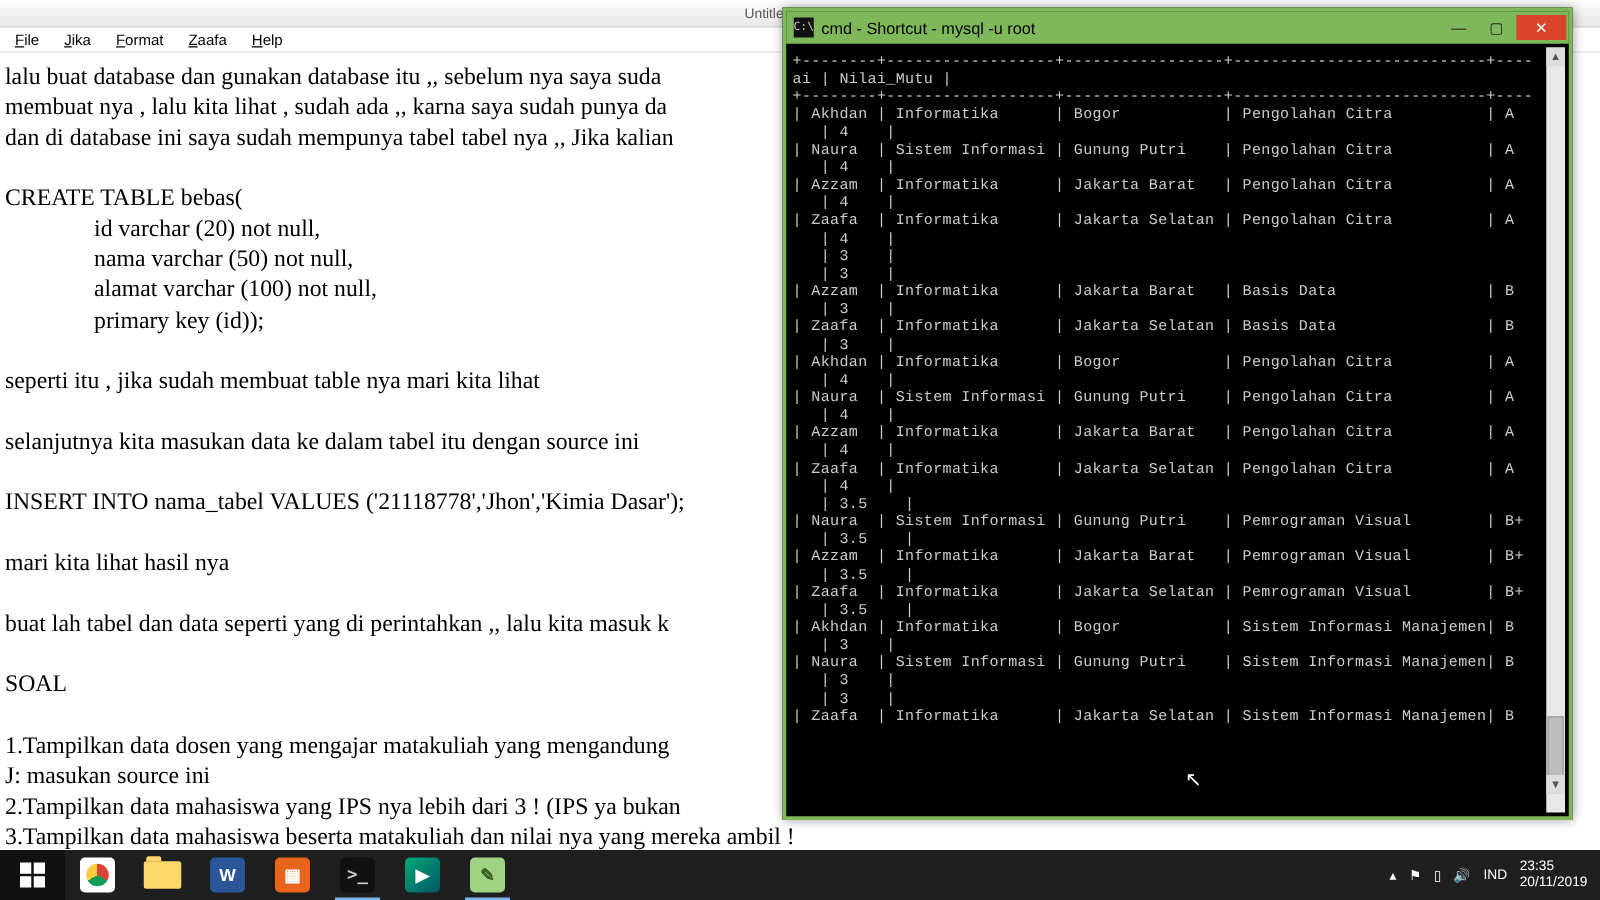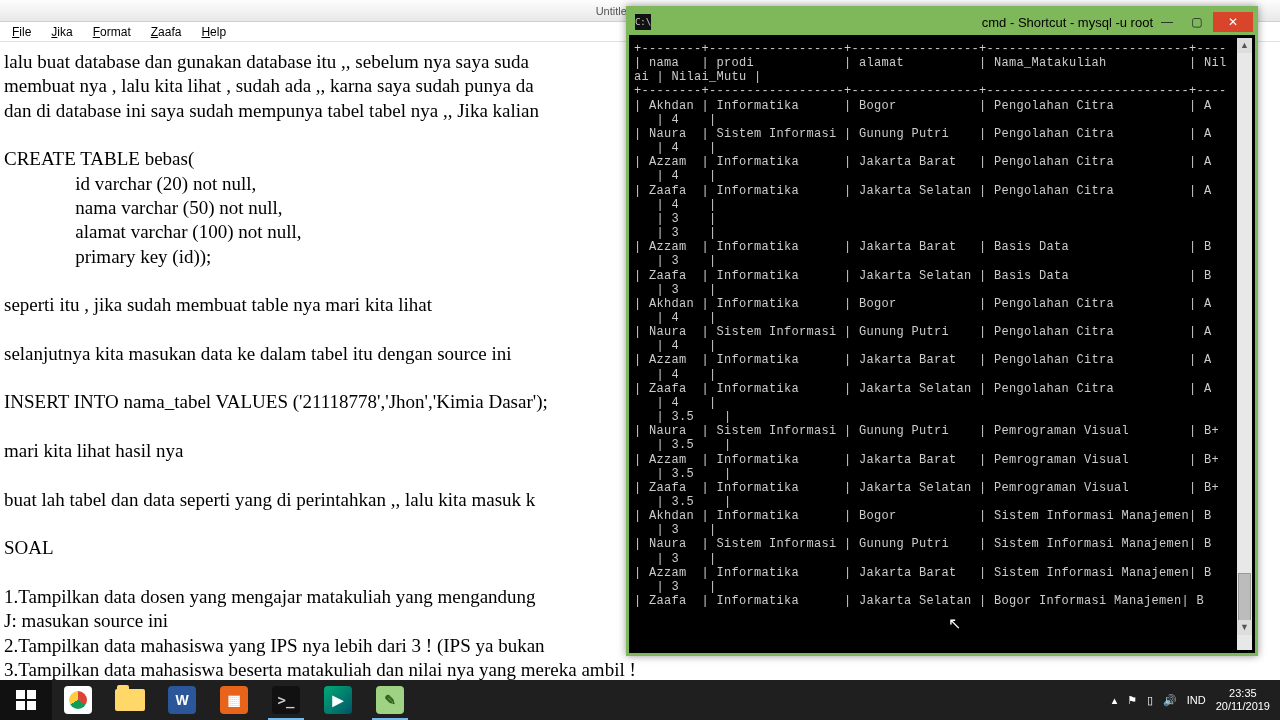--- a/index.html
+++ b/index.html
@@ -10,21 +10,21 @@
 .notepad-titlebar { height: 22px; background: linear-gradient(#fdfdfd,#e8e8e8); border-bottom: 1px solid #d0d0d0; display: flex; align-items: center; justify-content: center; font-size: 11px; color: #555; }
 .notepad-menu { height: 20px; display: flex; align-items: center; padding: 0 4px; gap: 4px; font-size: 12px; border-bottom: 1px solid #e0e0e0; }
 .notepad-menu span { padding: 2px 8px; }
 .notepad-menu span:first-letter { text-decoration: underline; }
 .notepad-body { padding: 8px 4px; font-family: "Times New Roman", serif; font-size: 19px; line-height: 1.28; white-space: pre-wrap; color: #000; }
 
 
 .term { position: absolute; top: 6px; left: 626px; width: 632px; height: 650px; background: #000; border: 3px solid #7fb85a; box-shadow: 0 0 8px rgba(0,0,0,.4); }
 .term-titlebar { height: 26px; background: #7fb85a; display: flex; align-items: center; color: #000; font-size: 13px; }
 .term-icon { width: 16px; height: 16px; background: #111; margin: 0 6px; display:flex;align-items:center;justify-content:center;font-size:9px;color:#ccc;font-family:monospace; }
-.term-title { flex: 1; text-align: right; font-size: 13px; }
+.term-title { flex: 1; text-align: left; font-size: 13px; }
 .term-btns { display: flex; }
 .term-btn { width: 28px; height: 20px; display: flex; align-items: center; justify-content: center; font-size: 12px; margin-right:2px; }
 .term-btn.min,.term-btn.max{ color:#222; }
 .term-btn.close { background: #d9452b; color: #fff; width:40px; }
 .term-content { position: absolute; top: 29px; left: 3px; right: 3px; bottom: 3px; background: #000; color: #ccc; font-family: "Lucida Console","Courier New",monospace; font-size: 12px; line-height: 1.18; padding: 4px 2px; overflow: hidden; }
 .term-content .row { white-space: pre; letter-spacing: 0.3px; }
 .term-scrollbar { position:absolute; top:29px; right:3px; bottom:18px; width:15px; background:#e8e8e8; }
 .term-scrollbar .thumb { position:absolute; left:1px; right:1px; bottom:2px; height:60px; background:#bcbcbc; border:1px solid #999; }
 .term-scrollbar .arrow { position:absolute; left:0; right:0; height:15px; background:#ddd; text-align:center; font-size:9px; line-height:15px; color:#555; }
 .term-scrollbar .arrow.up{top:0;} .term-scrollbar .arrow.dn{bottom:0;}
@@ -32,21 +32,21 @@
 .mouse-ptr { position:absolute; left: 948px; top: 614px; font-size:16px; color:#fff; text-shadow:0 0 2px #000; pointer-events:none; }
 
 
 .taskbar { position: absolute; bottom: 0; left: 0; width: 1280px; height: 40px; background: #1f1f1f; display: flex; align-items: center; }
 .tb-item { width: 52px; height: 40px; display: flex; align-items: center; justify-content: center; font-size: 20px; color: #fff; position:relative; }
 .tb-item.active::after{content:"";position:absolute;bottom:0;left:8px;right:8px;height:2px;background:#76b9ed;}
 .tb-start { background: #111; }
 .tb-win { display:grid; grid-template-columns:1fr 1fr; grid-template-rows:1fr 1fr; gap:2px; width:20px; height:20px; }
 .tb-win div{background:#fff;}
 .tb-tray { margin-left: auto; display: flex; align-items: center; gap: 10px; padding: 0 10px; color: #fff; font-size: 11px; }
-.tb-tray .clock { text-align: center; line-height: 1.15; }
+.tb-tray .clock { text-align: left; line-height: 1.15; }
 .ic { width:28px; height:28px; border-radius:4px; display:flex; align-items:center; justify-content:center; font-size:14px; font-weight:bold; }
 .ic-chrome{background:#fff;}
 .ic-chrome::before{content:"";width:18px;height:18px;border-radius:50%;background:conic-gradient(#db4437 0 120deg,#0f9d58 120deg 240deg,#ffcd40 240deg 360deg);display:block;}
 .ic-folder{background:#ffd869;width:30px;height:22px;border-radius:2px;position:relative;}
 .ic-folder::before{content:"";position:absolute;top:-4px;left:2px;width:12px;height:4px;background:#ffd869;border-radius:2px 2px 0 0;}
 .ic-word{background:#2b579a;color:#fff;}
 .ic-orange{background:#e8641b;color:#fff;}
 .ic-cmd{background:#111;color:#ccc;font-family:monospace;}
 .ic-dev{background:linear-gradient(135deg,#0a7,#056);color:#fff;}
 .ic-npp{background:#9fd383;color:#36601d;}
@@ -98,21 +98,20 @@
     <div class="term-icon">C:\</div>
     <div class="term-title">cmd - Shortcut - mysql  -u root</div>
     <div class="term-btns">
       <div class="term-btn min">—</div>
       <div class="term-btn max">▢</div>
       <div class="term-btn close">✕</div>
     </div>
   </div>
   <div class="term-content" id="term-content">
       <div class="row">+--------+------------------+-----------------+---------------------------+----</div>
-      <div class="row">| nama   | prodi            | alamat          | Nama_Matakuliah           | Nil</div>
       <div class="row">ai | Nilai_Mutu |</div>
       <div class="row">+--------+------------------+-----------------+---------------------------+----</div>
       <div class="row">| Akhdan | Informatika      | Bogor           | Pengolahan Citra          | A</div>
       <div class="row">   | 4    |</div>
       <div class="row">| Naura  | Sistem Informasi | Gunung Putri    | Pengolahan Citra          | A</div>
       <div class="row">   | 4    |</div>
       <div class="row">| Azzam  | Informatika      | Jakarta Barat   | Pengolahan Citra          | A</div>
       <div class="row">   | 4    |</div>
       <div class="row">| Zaafa  | Informatika      | Jakarta Selatan | Pengolahan Citra          | A</div>
       <div class="row">   | 4    |</div>
@@ -134,23 +133,22 @@
       <div class="row">| Naura  | Sistem Informasi | Gunung Putri    | Pemrograman Visual        | B+</div>
       <div class="row">   | 3.5    |</div>
       <div class="row">| Azzam  | Informatika      | Jakarta Barat   | Pemrograman Visual        | B+</div>
       <div class="row">   | 3.5    |</div>
       <div class="row">| Zaafa  | Informatika      | Jakarta Selatan | Pemrograman Visual        | B+</div>
       <div class="row">   | 3.5    |</div>
       <div class="row">| Akhdan | Informatika      | Bogor           | Sistem Informasi Manajemen| B</div>
       <div class="row">   | 3    |</div>
       <div class="row">| Naura  | Sistem Informasi | Gunung Putri    | Sistem Informasi Manajemen| B</div>
       <div class="row">   | 3    |</div>
-      <div class="row">| Azzam  | Informatika      | Jakarta Barat   | Sistem Informasi Manajemen| B</div>
-      <div class="row">   | 3    |</div>
-      <div class="row">| Zaafa  | Informatika      | Jakarta Selatan | Bogor Informasi Manajemen| B</div>
+      <div class="row">   | 3    |</div>
+      <div class="row">| Zaafa  | Informatika      | Jakarta Selatan | Sistem Informasi Manajemen| B</div>
       <div class="row"></div>
     </div>
   <div class="term-scrollbar">
     <div class="arrow up">▲</div>
     <div class="thumb"></div>
     <div class="arrow dn">▼</div>
   </div>
   <div class="term-resize"></div>
 </div>
 

